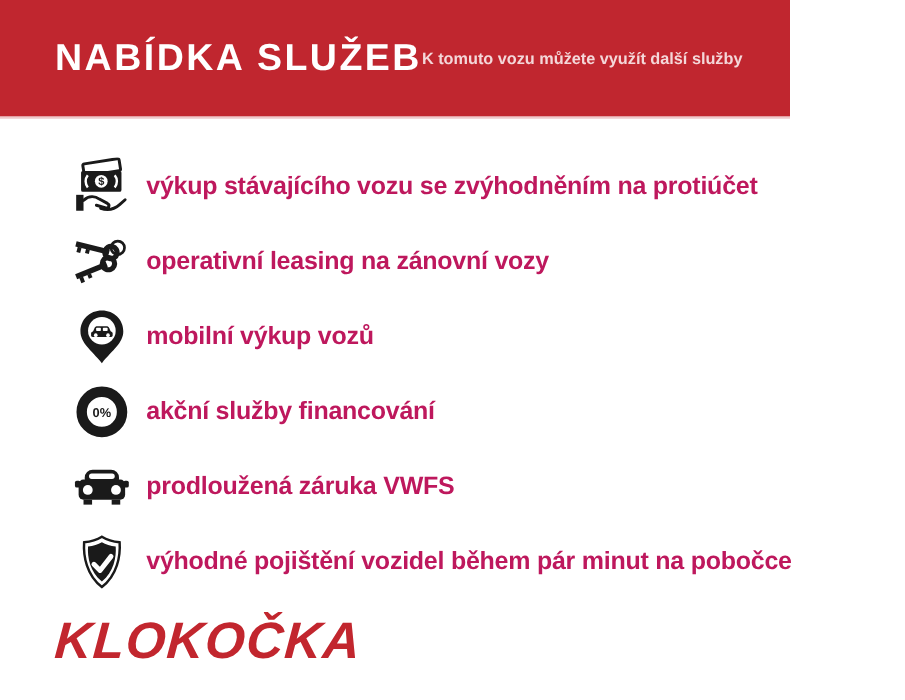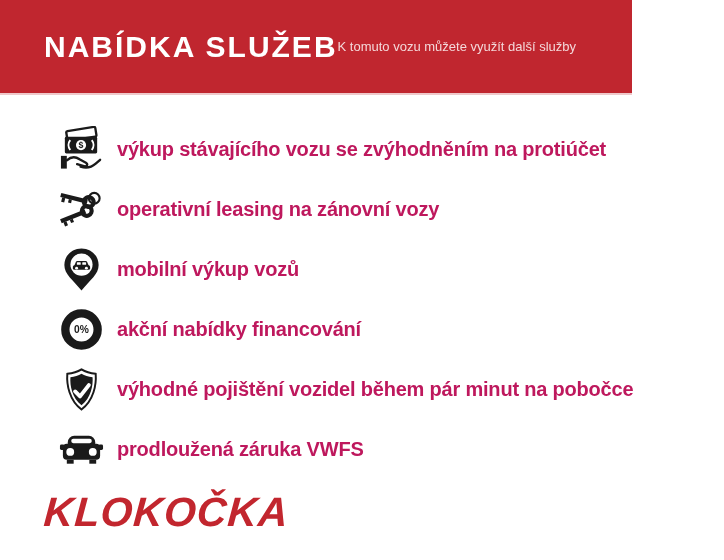--- a/index.html
+++ b/index.html
@@ -24,21 +24,21 @@
   .banner-title {
     color: #ffffff;
     font-size: 30px;
     font-weight: bold;
     letter-spacing: 2px;
     white-space: nowrap;
   }
   .banner-subtitle {
     color: rgba(255,255,255,0.82);
     font-size: 13px;
-    font-weight: normal;
+    font-weight: bold;
     line-height: 19px;
     width: 272px;
     text-align: left;
   }
 
   
   .services {
     position: absolute; top: 119px; left: 0;
     width: 724px;
   }
@@ -144,46 +144,46 @@
     <div class="service-label">mobilní výkup vozů</div>
   </div>
 
   <div class="service-row">
     <div class="icon-box">
       <svg width="47" height="47" viewBox="0 0 48 48">
         <circle cx="24" cy="24" r="16.5" fill="none" stroke="#1a1a1a" stroke-width="8.5"></circle>
         <text x="24" y="27.8" font-size="10.5" font-weight="bold" text-anchor="middle" fill="#1a1a1a">0%</text>
       </svg>
     </div>
-    <div class="service-label">akční nabídky financování</div>
-  </div>
-
-  <div class="service-row">
-    <div class="icon-box">
-      <svg width="47" height="47" viewBox="0 0 48 48">
-        <path d="M24 3.5 C28 6 33 7.5 38.5 8 C39.3 19 36.5 35 24 44.5 C11.5 35 8.7 19 9.5 8 C15 7.5 20 6 24 3.5 Z" fill="none" stroke="#1a1a1a" stroke-width="2"></path>
-        <path d="M24 3.5 C28 6 33 7.5 38.5 8 C39.3 19 36.5 35 24 44.5 C11.5 35 8.7 19 9.5 8 C15 7.5 20 6 24 3.5 Z" transform="translate(24,24) scale(0.78) translate(-24,-24)" fill="#1a1a1a"></path>
-        <path d="M17.5 26 L22.5 31 L31.5 19.5" fill="none" stroke="#ffffff" stroke-width="4" stroke-linecap="round" stroke-linejoin="round"></path>
-      </svg>
-    </div>
-    <div class="service-label">výhodné pojištění vozidel během pár minut na pobočce</div>
+    <div class="service-label">akční služby financování</div>
   </div>
 
   <div class="service-row">
     <div class="icon-box">
       <svg width="47" height="47" viewBox="0 0 48 48">
         <rect x="10" y="10" width="28" height="14" rx="6.5" fill="#1a1a1a"></rect>
         <rect x="5" y="18" width="38" height="16.5" rx="4" fill="#1a1a1a"></rect>
         <rect x="2" y="19" width="4.5" height="5.5" rx="1.5" fill="#1a1a1a"></rect>
         <rect x="41.5" y="19" width="4.5" height="5.5" rx="1.5" fill="#1a1a1a"></rect>
         <rect x="13.5" y="13" width="21" height="4.5" rx="2.2" fill="#ffffff"></rect>
         <circle cx="12.5" cy="26.5" r="4" fill="#ffffff"></circle>
         <circle cx="35.5" cy="26.5" r="4" fill="#ffffff"></circle>
         <rect x="9" y="34.5" width="7" height="4" fill="#1a1a1a"></rect>
         <rect x="32" y="34.5" width="7" height="4" fill="#1a1a1a"></rect>
       </svg>
     </div>
     <div class="service-label">prodloužená záruka VWFS</div>
   </div>
 
+  <div class="service-row">
+    <div class="icon-box">
+      <svg width="47" height="47" viewBox="0 0 48 48">
+        <path d="M24 3.5 C28 6 33 7.5 38.5 8 C39.3 19 36.5 35 24 44.5 C11.5 35 8.7 19 9.5 8 C15 7.5 20 6 24 3.5 Z" fill="none" stroke="#1a1a1a" stroke-width="2"></path>
+        <path d="M24 3.5 C28 6 33 7.5 38.5 8 C39.3 19 36.5 35 24 44.5 C11.5 35 8.7 19 9.5 8 C15 7.5 20 6 24 3.5 Z" transform="translate(24,24) scale(0.78) translate(-24,-24)" fill="#1a1a1a"></path>
+        <path d="M17.5 26 L22.5 31 L31.5 19.5" fill="none" stroke="#ffffff" stroke-width="4" stroke-linecap="round" stroke-linejoin="round"></path>
+      </svg>
+    </div>
+    <div class="service-label">výhodné pojištění vozidel během pár minut na pobočce</div>
+  </div>
+
 </div>
 
 <div class="footer-logo">KLOKOČKA</div>
 
 </body></html>

